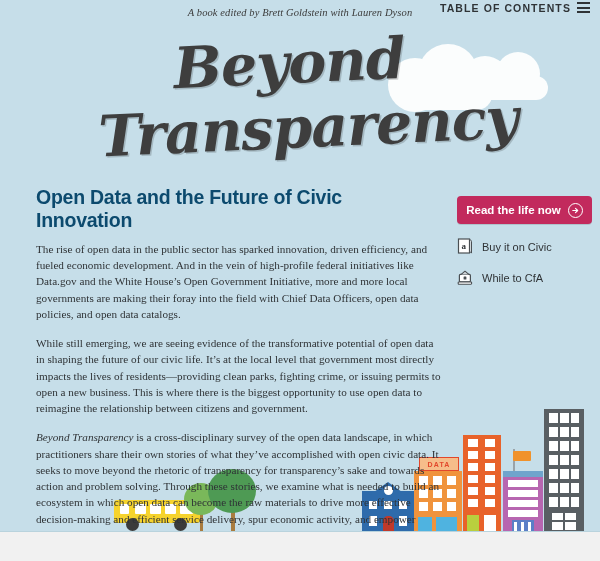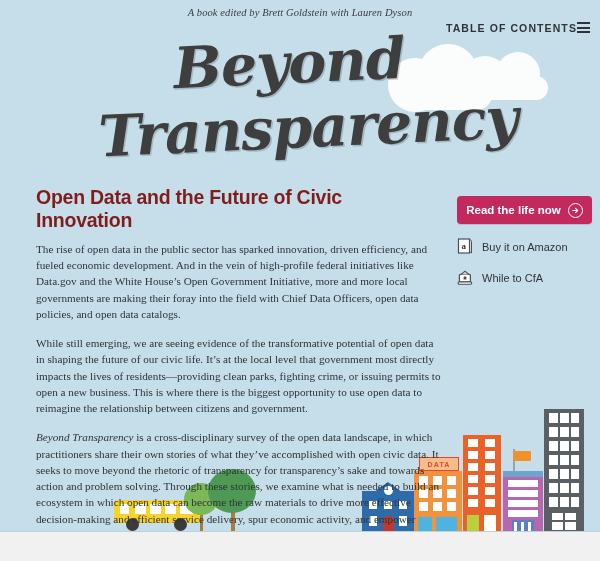--- a/index.html
+++ b/index.html
@@ -19,22 +19,22 @@
   
   .topbar{
     position:absolute;left:0;top:0;width:600px;height:28px;z-index:30;
   }
   .byline{
     position:absolute;left:0;top:7px;width:600px;text-align:center;
     font-family:"Liberation Serif", serif;
     font-style:italic;font-size:10.5px;color:#3b3b3b;letter-spacing:.1px;
   }
   .toc{
-    position:absolute;right:10px;top:22px;
-    display:flex;cursor:pointer;
+    position:absolute;right:10px;top:2px;
+    display:flex;gap:6px;cursor:pointer;
   }
   .toc-label{
     font-family:"Liberation Sans", sans-serif;
     font-weight:bold;font-size:10.5px;letter-spacing:1.1px;color:#2f3336;
   }
   .burger{display:flex;flex-direction:column;justify-content:space-between;width:13px;height:11px;}
   .burger i{display:block;height:2px;background:#2f3336;border-radius:0;}
 
   
   .cloud{position:absolute;background:#fbfdfd;border-radius:50%;}
@@ -66,21 +66,21 @@
   }
   .title .l1{font-size:57px;transform:rotate(-2.6deg);display:block;margin-left:-22px;}
   .title .l2{font-size:57px;transform:rotate(-2.6deg);display:block;margin-left:16px;margin-top:9px;}
 
   
   .content{position:absolute;left:0;top:186px;width:600px;z-index:14;}
   .col-main{position:absolute;left:36px;top:0;width:405px;}
   h1.headline{
     margin:0 0 9px 0;
     font-family:"Liberation Sans", sans-serif;
-    font-weight:bold;font-size:19.5px;color:#7f1d1d;letter-spacing:-.25px;
+    font-weight:bold;font-size:19.5px;color:#0c4a6e;letter-spacing:-.25px;
   }
   p.body{
     margin:0 0 13px 0;
     font-family:"Liberation Serif", serif;
     font-size:11.2px;line-height:1.45;color:#2f3336;text-align:left;
   }
   p.body em{}
 
   
   .col-side{position:absolute;left:457px;top:10px;width:135px;}
@@ -305,21 +305,21 @@
       </button>
 
       <a class="side-link">
         <span class="ico">
           <svg width="16" height="17" viewBox="0 0 16 17">
             <rect x="1.5" y="1" width="11" height="14" fill="#fff" stroke="#4a4f53" stroke-width="1.2"></rect>
             <path d="M12.5 1.6c1.4.3 2 .9 2 2v11.5c-.5-.9-1.2-1.3-2-1.4z" fill="#cfd6da" stroke="#4a4f53" stroke-width="1"></path>
             <text x="6.8" y="11.4" font-family="Liberation Serif, serif" font-size="9" font-weight="bold" fill="#2f3336" text-anchor="middle">a</text>
           </svg>
         </span>
-        <span class="lbl">Buy it on Amazon</span>
+        <span class="lbl">Buy it on Civic</span>
       </a>
 
 
       <a class="side-link">
         <span class="ico">
           <svg width="16" height="17" viewBox="0 0 16 17">
             <rect x="2.4" y="5.4" width="11" height="7.4" rx="1" fill="#fff" stroke="#4a4f53" stroke-width="1.2"></rect>
             <path d="M4.2 5.4L8 2.2l3.8 3.2" fill="#cfd6da" stroke="#4a4f53" stroke-width="1.1" stroke-linejoin="round"></path>
             <rect x="6.6" y="7.4" width="2.8" height="3.2" rx="0.6" fill="#4a4f53"></rect>
             <rect x="1.2" y="13" width="13.4" height="2.2" rx="0.6" fill="#fff" stroke="#4a4f53" stroke-width="1.1"></rect>

